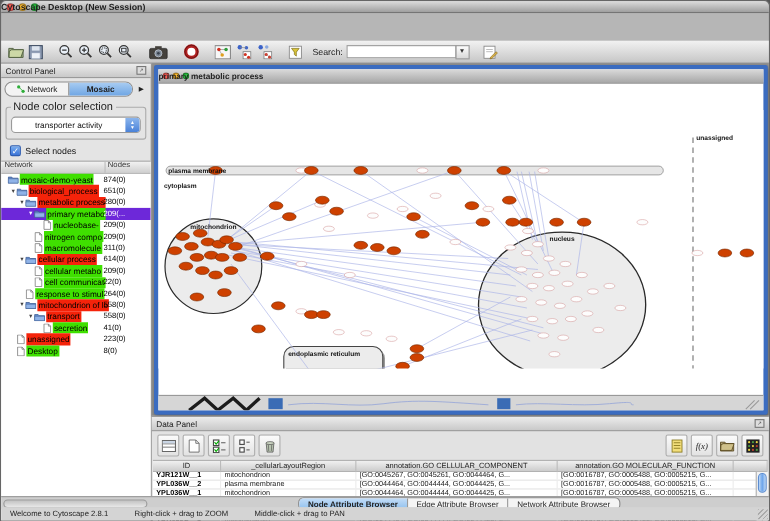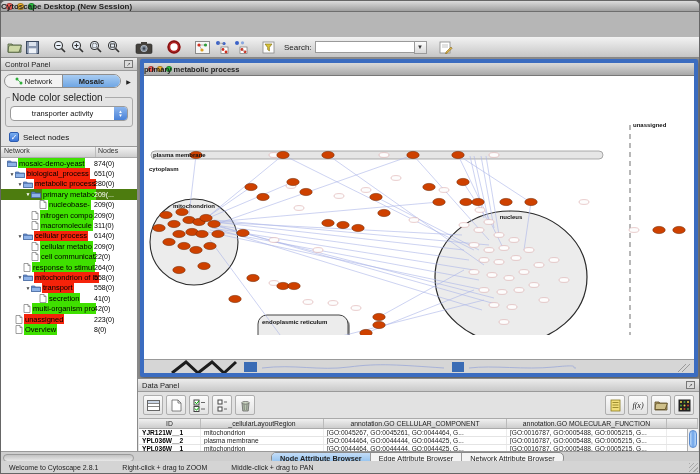--- a/index.html
+++ b/index.html
@@ -43,21 +43,21 @@
   .selrow{display:flex;align-items:center;gap:4px;margin:3px 8px 4px 8px;}
   .chk{width:10px;height:10px;border-radius:2px;background:linear-gradient(#79aef0,#3b74d8);border:1px solid #2d5cb0;
        color:#fff;font-size:8px;line-height:9px;text-align:center;}
   .selrow span.lbl{font-size:8px;color:#111;}
   .treewrap{flex:1;border-top:1px solid #9a9a9a;background:#fff;overflow:hidden;display:flex;flex-direction:column;}
   .treehead{height:11px;background:linear-gradient(#f2f2f2,#cfcfcf);border-bottom:1px solid #aaa;
             display:flex;font-size:7px;color:#333;}
   .treehead .c1{flex:1;padding-left:3px;}
   .treehead .c2{width:42px;border-left:1px solid #bbb;padding-left:2px;}
   .trow{position:relative;height:10.4px;display:flex;align-items:center;white-space:nowrap;overflow:hidden;font-size:7.5px;}
-  .trow.sel{background:#4d7c0f;}
+  .trow.sel{background:#6d28d9;}
   .trow .arrow{width:6px;font-size:5px;color:#444;text-align:center;flex:none;}
   .trow.sel .arrow{color:#fff;}
   .trow .ticon{flex:none;margin-right:1px;display:flex;}
   .trow .tlabel{padding:10px 1px;color:#000;flex:none;max-width:70px;overflow:hidden;}
   .bg-green{background:#3fe000;}
   .bg-red{background:#f5230a;}
   .trow .tnodes{position:absolute;left:93px;font-size:7px;color:#000;}
   .trow.sel .tnodes{color:#fff;}
   
   .rside{flex:1;position:relative;background:#919191;}
@@ -438,53 +438,41 @@
               <span class="ticon">
                 <svg width="8" height="9">
                   <path d="M1,.5 h4 l2,2 v6 H1 z" fill="#fff" stroke="#777" stroke-width=".7"></path>
                   <path d="M5,.5 v2 h2" fill="none" stroke="#777" stroke-width=".7"></path>
                 </svg>
               </span>
               <span class="tlabel bg-green">secretion</span>
               <span class="tnodes">41(0)</span>
             </div>
             <div class="trow">
-              <span style="width:16px;flex:none"></span>
+              <span style="width:8px;flex:none"></span>
               <span class="arrow"></span>
               <span class="ticon">
                 <svg width="8" height="9">
                   <path d="M1,.5 h4 l2,2 v6 H1 z" fill="#fff" stroke="#777" stroke-width=".7"></path>
                   <path d="M5,.5 v2 h2" fill="none" stroke="#777" stroke-width=".7"></path>
                 </svg>
               </span>
-              <span class="tlabel bg-green">multi-organism pro</span>
-              <span class="tnodes">42(0)</span>
+              <span class="tlabel bg-red">unassigned</span>
+              <span class="tnodes">223(0)</span>
             </div>
             <div class="trow">
               <span style="width:8px;flex:none"></span>
               <span class="arrow"></span>
               <span class="ticon">
                 <svg width="8" height="9">
                   <path d="M1,.5 h4 l2,2 v6 H1 z" fill="#fff" stroke="#777" stroke-width=".7"></path>
                   <path d="M5,.5 v2 h2" fill="none" stroke="#777" stroke-width=".7"></path>
                 </svg>
               </span>
-              <span class="tlabel bg-red">unassigned</span>
-              <span class="tnodes">223(0)</span>
-            </div>
-            <div class="trow">
-              <span style="width:8px;flex:none"></span>
-              <span class="arrow"></span>
-              <span class="ticon">
-                <svg width="8" height="9">
-                  <path d="M1,.5 h4 l2,2 v6 H1 z" fill="#fff" stroke="#777" stroke-width=".7"></path>
-                  <path d="M5,.5 v2 h2" fill="none" stroke="#777" stroke-width=".7"></path>
-                </svg>
-              </span>
-              <span class="tlabel bg-green">Overview</span>
+              <span class="tlabel bg-green">Desktop</span>
               <span class="tnodes">8(0)</span>
             </div>
           </div>
       </div>
     </div>
 
     <div class="rside">
       <div class="netwin">
         <div class="nw-title">
           <div class="lights">

